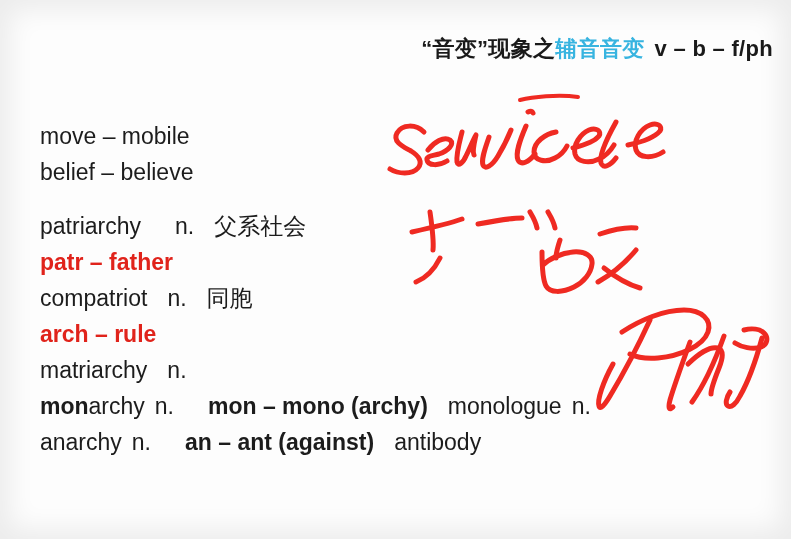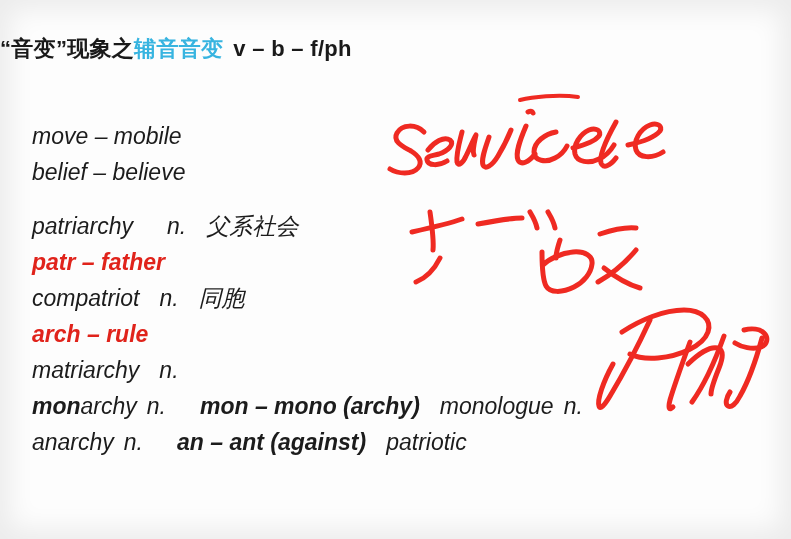--- a/index.html
+++ b/index.html
@@ -28,39 +28,38 @@
     position: absolute;
     inset: 0;
     pointer-events: none;
     box-shadow: inset 0 0 26px 10px rgba(0,0,0,0.07);
   }
   .title {
     position: absolute;
     top: 34px;
     left: 0;
     width: 773px;
-    text-align: left;
+    text-align: right;
     font-size: 22px;
     font-weight: bold;
     color: #1a1a1a;
     letter-spacing: 0.3px;
     white-space: nowrap;
   }
   .title .hl {
     color: #37b4e0;
   }
   .title .en {
     color: #1a1a1a;
   }
   .body-text {
     position: absolute;
-    left: 32px;
+    left: 40px;
     top: 118px;
     width: 700px;
-    font-style: italic;
   }
   .line {
     position: relative;
     height: 36px;
     font-size: 23px;
     color: #1c1c1c;
     white-space: nowrap;
     line-height: 36px;
   }
   .line.gap {
@@ -128,21 +127,21 @@
 
     <div class="line">
       <span>matriarchy</span><span class="sp-md"></span><span>n.</span>
     </div>
 
     <div class="line">
       <span class="bold">mon</span><span>archy</span><span class="sp-sm"></span><span>n.</span><span class="sp-lg"></span><span class="bold">mon – mono (archy)</span><span class="sp-md"></span><span>monologue</span><span class="sp-sm"></span><span>n.</span>
     </div>
 
     <div class="line">
-      <span>anarchy</span><span class="sp-sm"></span><span>n.</span><span class="sp-lg"></span><span class="bold">an – ant (against)</span><span class="sp-md"></span><span>patriotic</span>
+      <span>anarchy</span><span class="sp-sm"></span><span>n.</span><span class="sp-lg"></span><span class="bold">an – ant (against)</span><span class="sp-md"></span><span>antibody</span>
     </div>
 
   </div>
 
   <svg class="ink" viewBox="0 0 791 539">
     <g fill="none" stroke="#ef2a22" stroke-width="5" stroke-linecap="round" stroke-linejoin="round">
 
       <g>
         <path d="M424 132 c-8,-8 -22,-8 -27,1 c-5,9 7,14 14,18 c8,5 12,11 7,17 c-6,7 -20,6 -28,1"></path>
         <path d="M428 150 c6,-8 16,-14 22,-10 c5,4 -2,11 -11,14 c-7,2 -13,2 -12,6 c1,6 12,6 20,1"></path>

